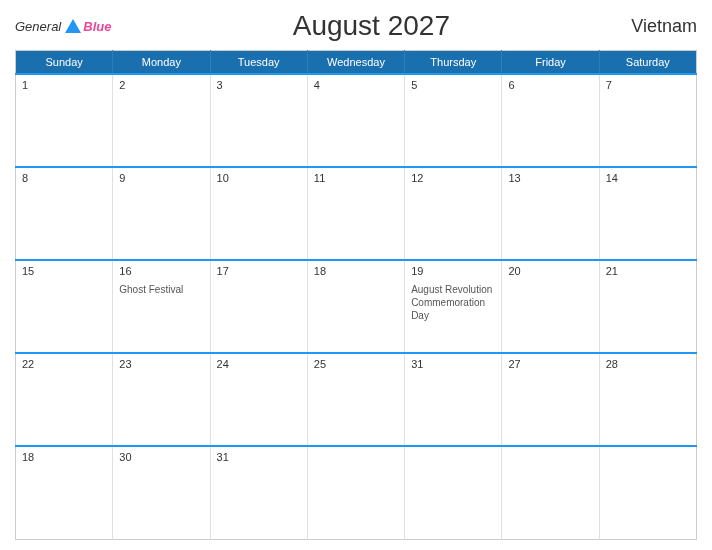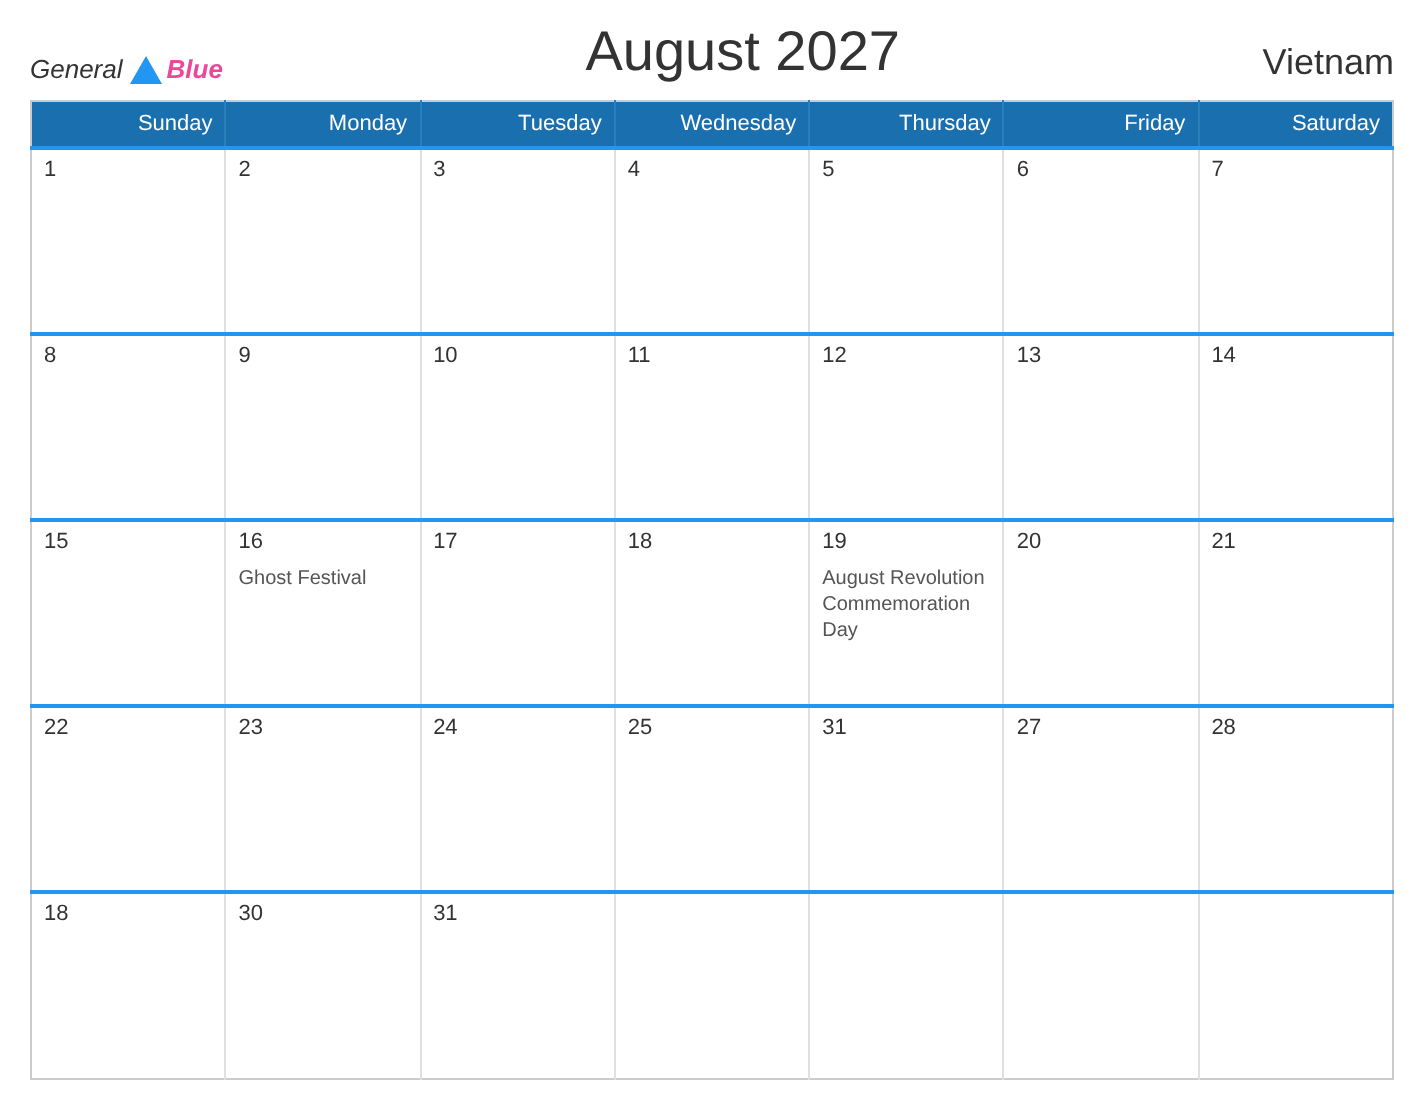--- a/index.html
+++ b/index.html
@@ -12,21 +12,21 @@
     }
     .page {
       width: 712px;
       height: 550px;
       padding: 10px 15px;
       display: flex;
       flex-direction: column;
     }
     .header {
       display: flex;
-      align-items: flex-end;
+      align-items: center;
       justify-content: space-between;
       margin-bottom: 8px;
     }
     .logo {
       display: flex;
       align-items: center;
       gap: 2px;
     }
     .logo-text-general {
       font-size: 13px;
@@ -68,21 +68,21 @@
       table-layout: fixed;
     }
     .calendar thead tr {
       background-color: #1a6faf;
     }
     .calendar thead th {
       color: #fff;
       font-size: 11px;
       font-weight: normal;
       padding: 5px 6px;
-      text-align: right;
+      text-align: center;
       border-right: 1px solid #2980b9;
     }
     .calendar thead th:last-child {
       border-right: none;
     }
     .calendar tbody tr {
       border-top: 2px solid #2196f3;
     }
     .calendar tbody td {
       vertical-align: top;

